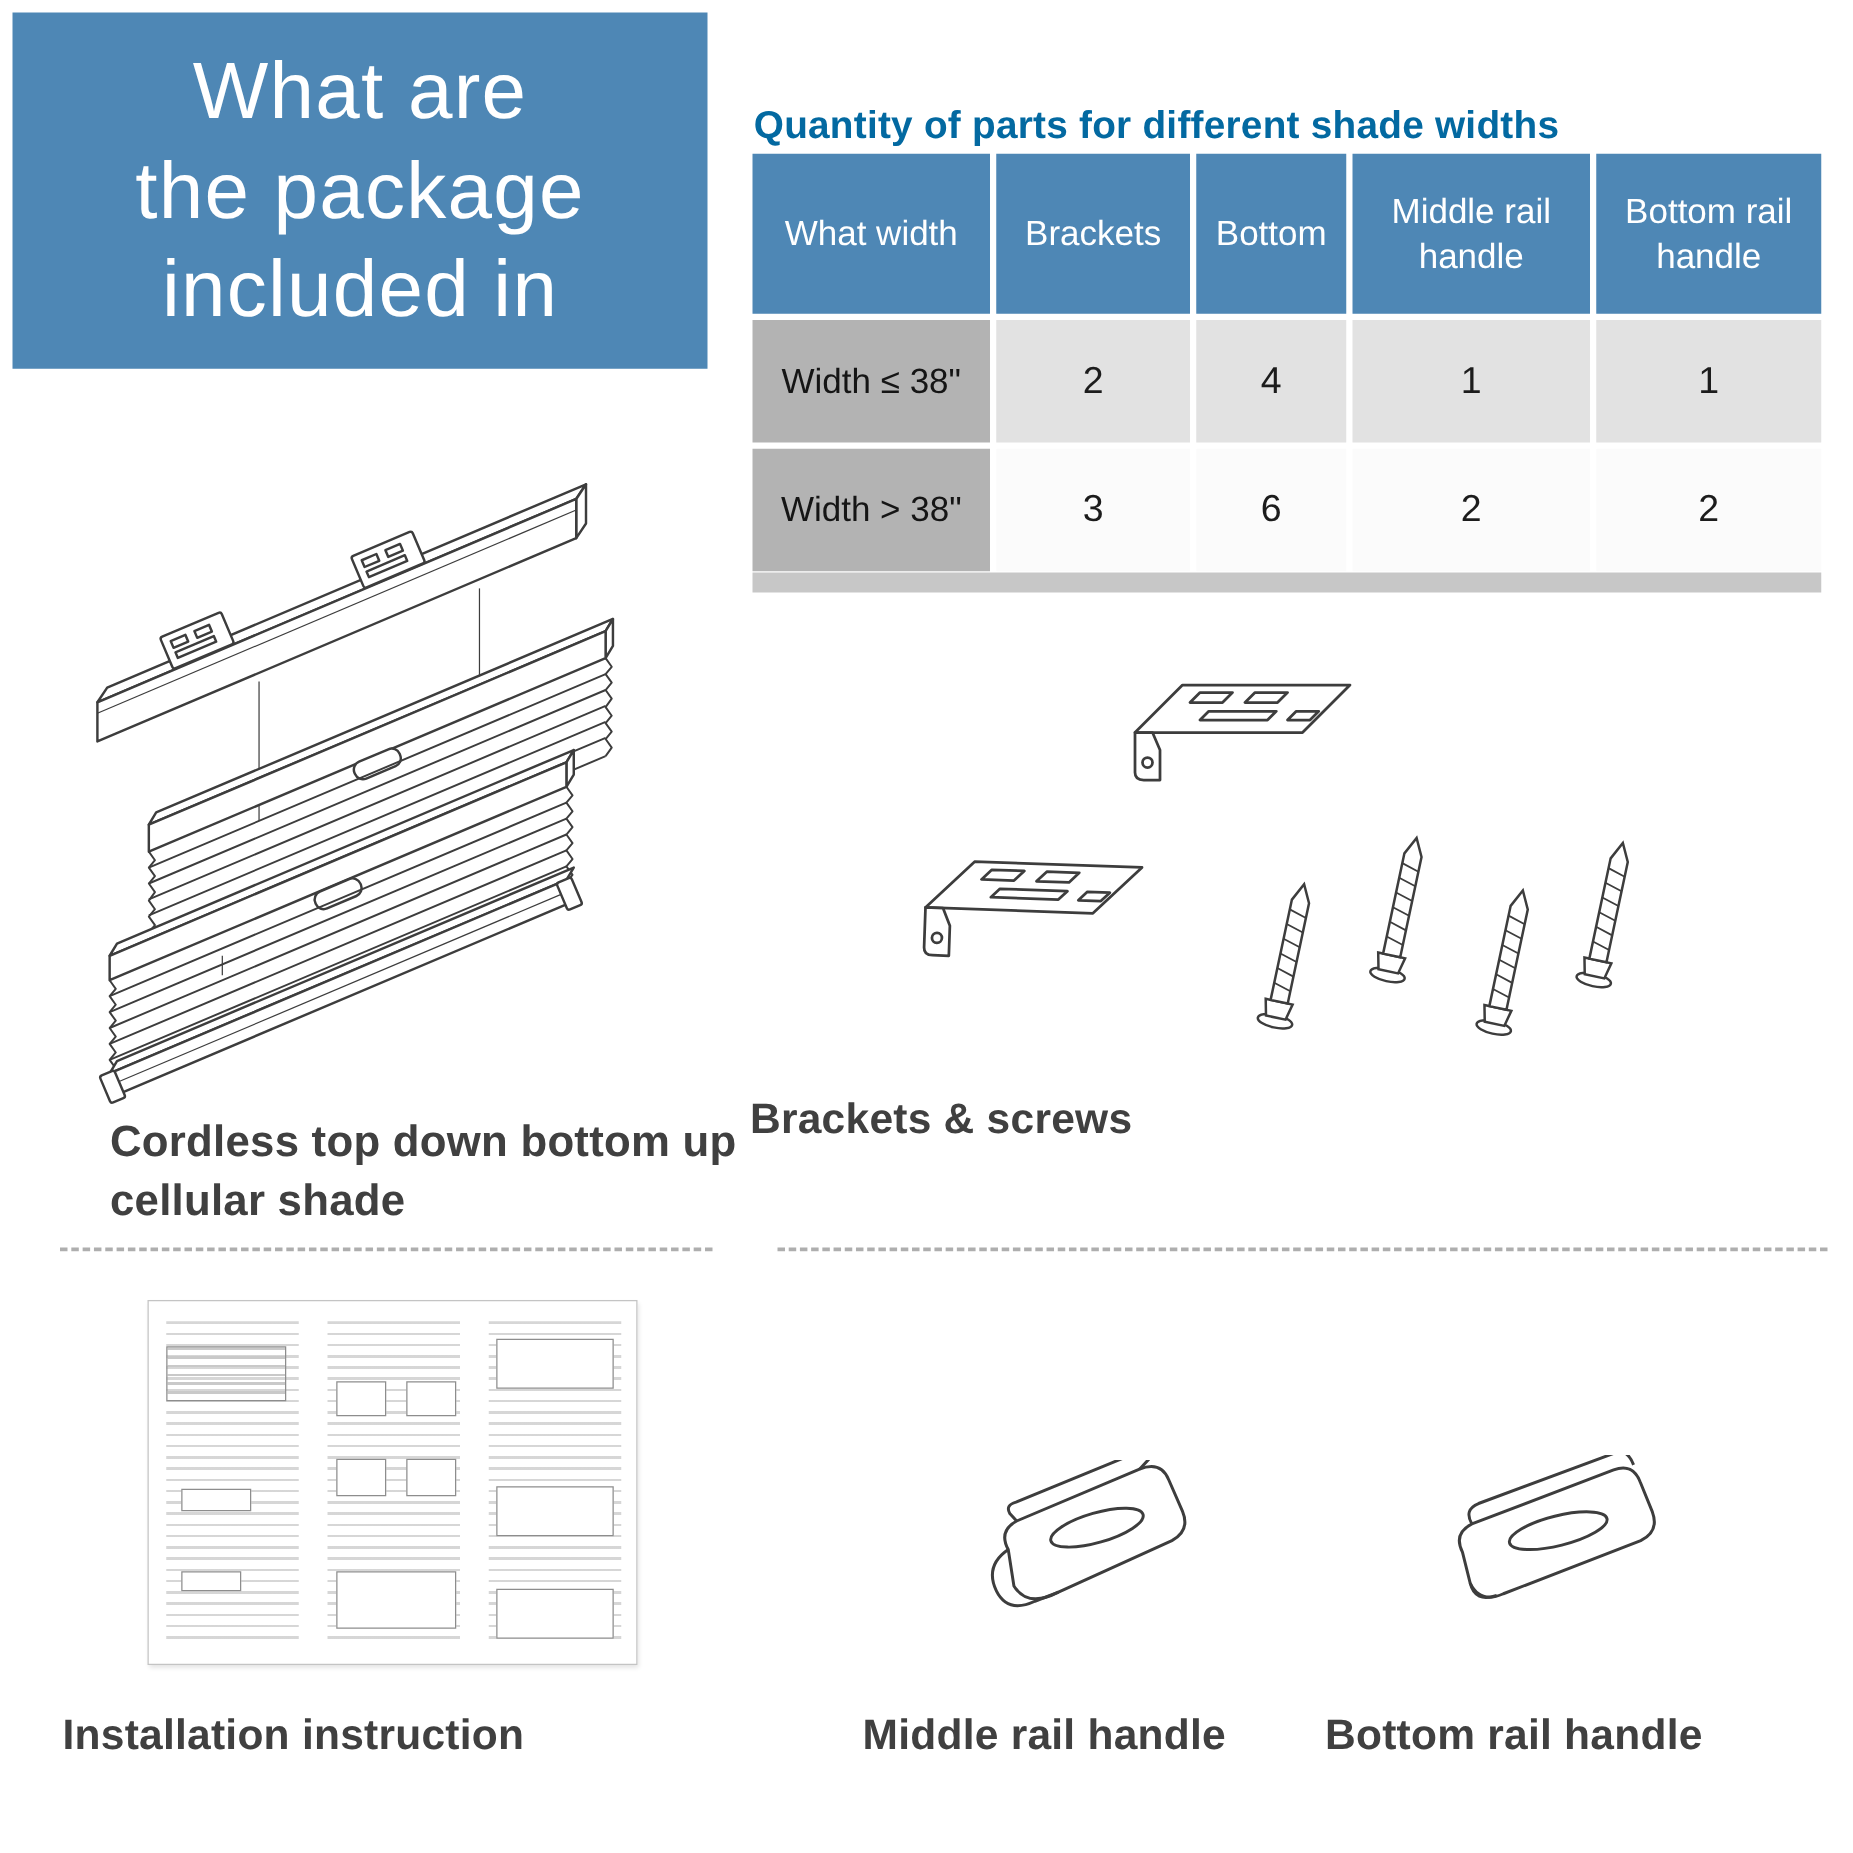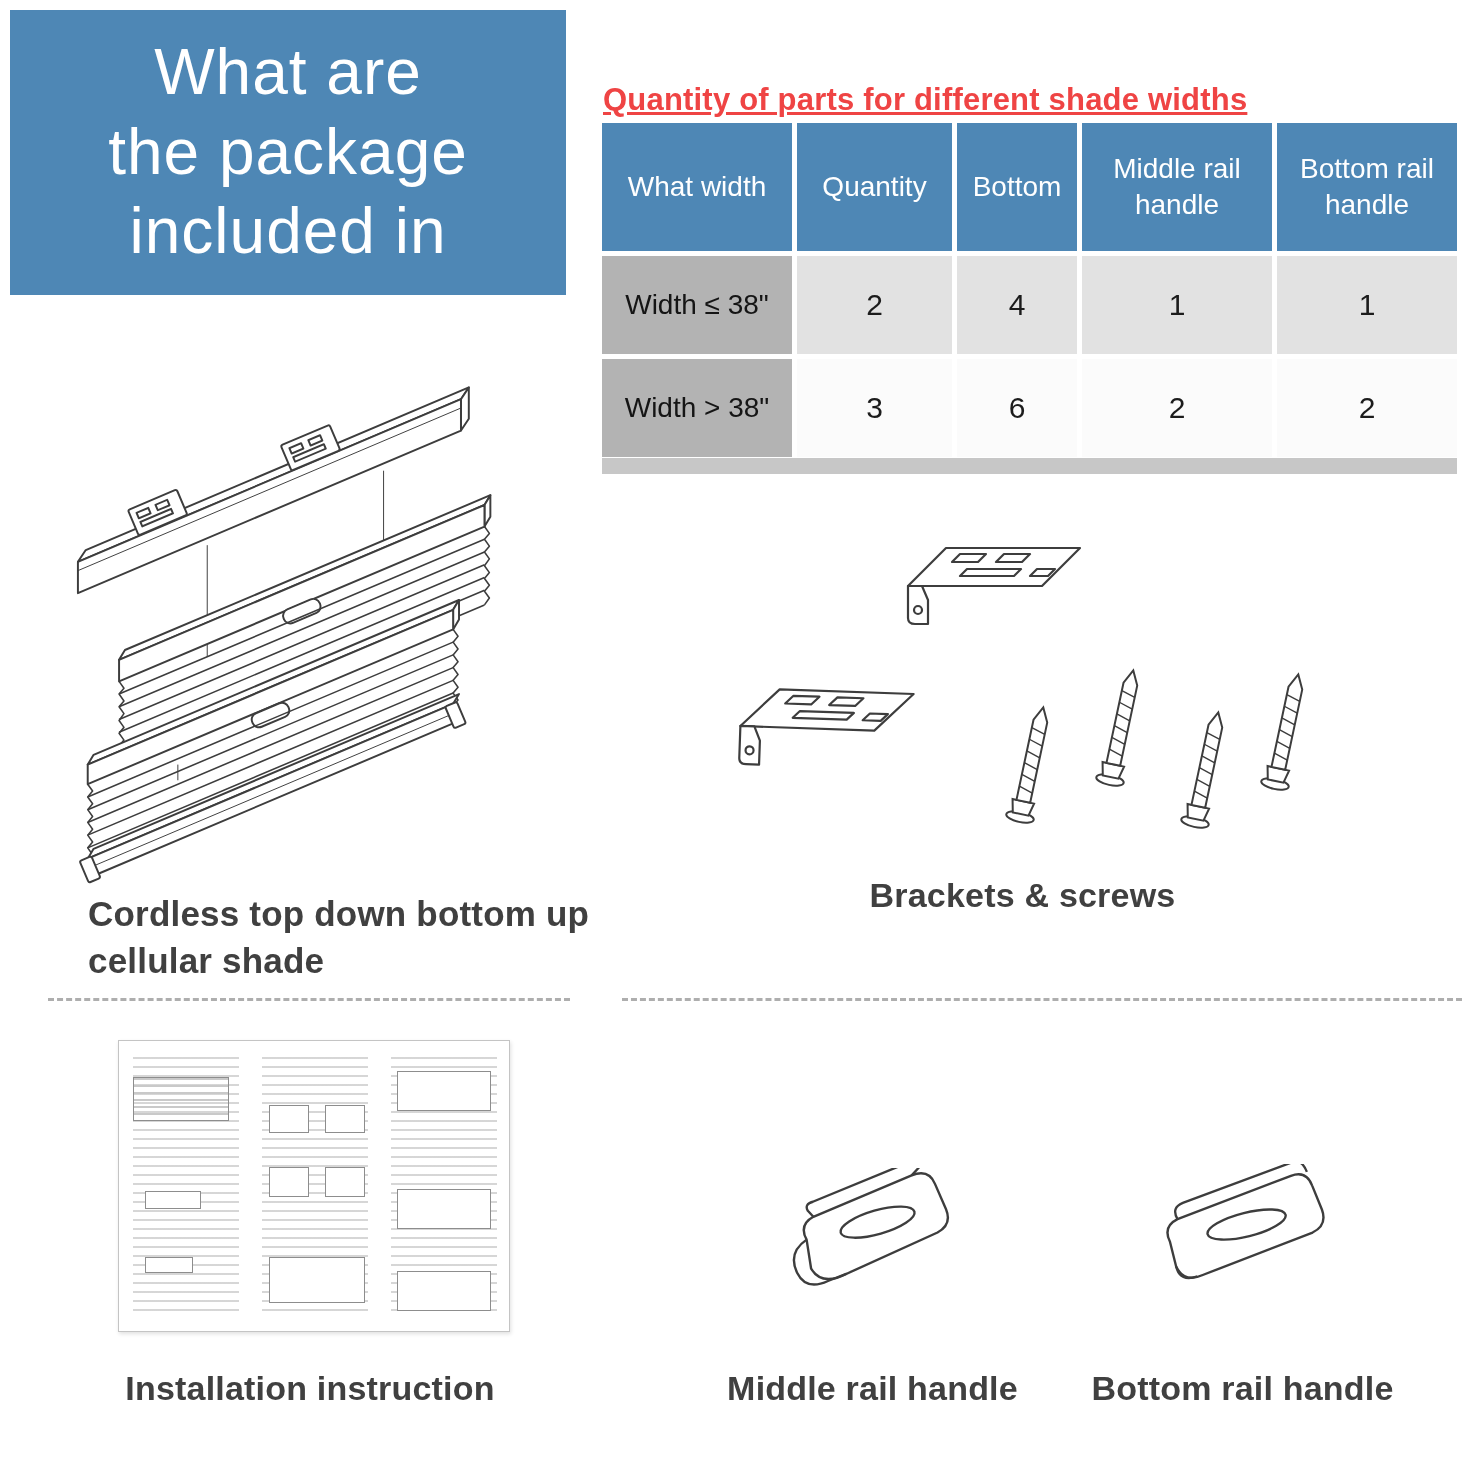--- a/index.html
+++ b/index.html
@@ -6,35 +6,35 @@
   html,body { background:#fff; }
   body { font-family:"Liberation Sans", sans-serif; color:#111; }
   .canvas { position:relative; width:1482px; height:1482px; background:#fff; overflow:hidden; }
   .abs { position:absolute; }
 
   
   .blue-box { background:var(--blue,#4e87b5); color:#fff; display:flex; align-items:center; justify-content:center; text-align:center; }
   .banner-text { font-size:64px; line-height:1.24; font-weight:400; letter-spacing:1px; }
 
   
-  .section-title { font-weight:700; font-size:31px; color:#ef4444; letter-spacing:.2px;text-decoration:underline; }
+  .section-title { font-weight:700; font-size:31px; color:#0369a1; letter-spacing:.2px; }
   table.parts { border-collapse:separate; border-spacing:5px; }
   table.parts th {
     background:var(--blue,#4e87b5); color:#fff; font-weight:400; font-size:28px;
     text-align:center; vertical-align:middle; height:128px; line-height:1.3; padding:4px 10px;
   }
   table.parts td { text-align:center; vertical-align:middle; height:98px; font-size:30px; color:#1c1c1c; }
   table.parts td.lbl { background:var(--label_bg,#b3b3b3); font-size:28px; color:#151515; }
   table.parts tr.r1 td:not(.lbl) { background:var(--row1_bg,#e2e2e2); }
   table.parts tr.r2 td:not(.lbl) { background:var(--row2_bg,#fbfbfb); }
   .table-strip { background:var(--strip_bg,#c7c7c7); }
 
   
   .caption { font-weight:700; font-size:34px; color:#404040; line-height:1.35; letter-spacing:.2px; }
-  .center { text-align:center; }
+  .center { }
 
   
   .dashed { border-top:3px dashed #aeaeae; height:0; }
 
   
   .sheet { background:#fff; border:1px solid #c4c4c4; box-shadow:1px 2px 4px rgba(0,0,0,.12); }
   .sheet .col { position:absolute; top:16px; bottom:16px; width:106px;
     background:repeating-linear-gradient(#b5b5b5 0 2px, transparent 2px 9px); opacity:.55; }
   .sheet .mini { position:absolute; background:#fff; border:1px solid #8d8d8d; }
   .sheet .mini.inner { background:repeating-linear-gradient(#c9c9c9 0 2px, transparent 2px 7px); }
@@ -60,21 +60,21 @@
     <colgroup>
       <col style="width:190px">
         <col style="width:155px">
         <col style="width:120px">
         <col style="width:190px">
         <col style="width:180px">
     </colgroup>
     <thead>
       <tr>
         <th>What width</th>
-        <th>Quantity</th>
+        <th>Brackets</th>
         <th>Bottom</th>
         <th>Middle rail handle</th>
         <th>Bottom rail handle</th>
       </tr>
     </thead>
     <tbody>
       <tr class="r1">
         <td class="lbl">Width ≤ 38"</td>
         <td>2</td>
         <td>4</td>

